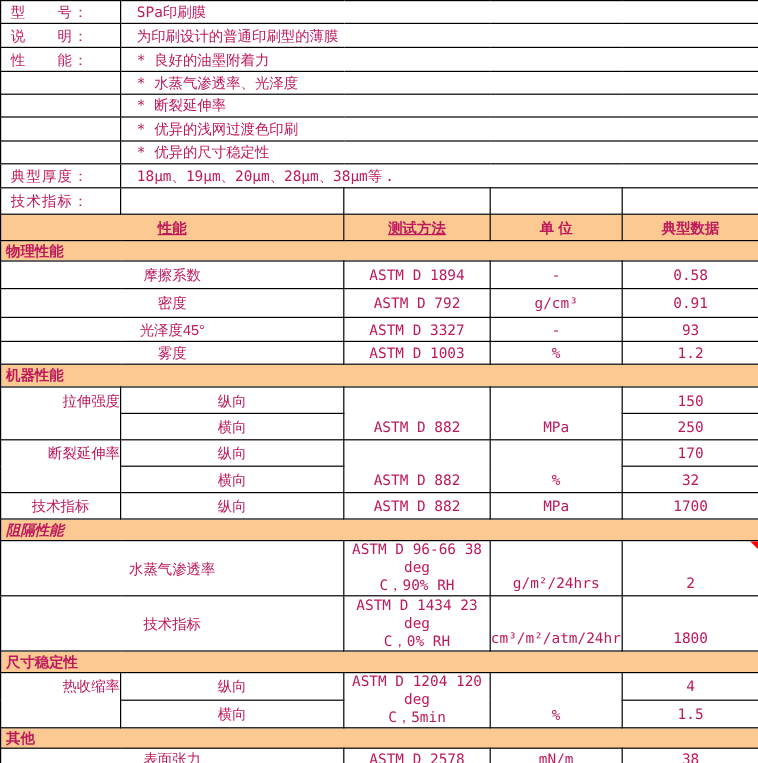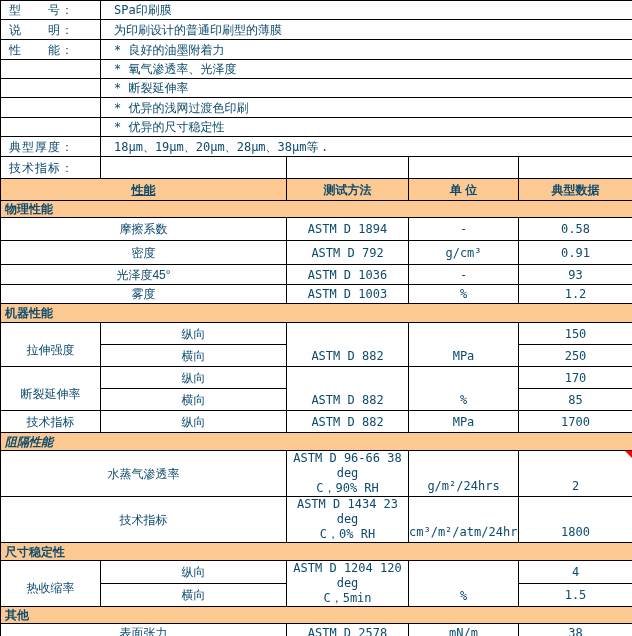--- a/index.html
+++ b/index.html
@@ -1,33 +1,33 @@
 <!DOCTYPE html>
 <html><head>
 <meta charset="utf-8">
 <style>
   html,body{margin:0;padding:0;background:#fff;}
   .sheet{
     width:632px;height:636px;background:#ffffff;overflow:hidden;
-    font-family:"Liberation Sans",sans-serif;font-size:12px;color:#0c4a6e;
+    font-family:"Liberation Sans",sans-serif;font-size:12px;color:#be185d;
   }
   table{border-collapse:collapse;table-layout:fixed;width:632px;}
   td{
     border:1px solid #000;padding:0;overflow:hidden;
     vertical-align:middle;line-height:14px;
   }
   .lbl{padding-left:8px;letter-spacing:1px;}
   .val{padding-left:13px;font-family:"DejaVu Sans Mono",monospace;}
   .hdr{font-weight:bold;text-align:center;}
   .sec{font-weight:bold;padding-left:4px;}
   .name{text-align:center;}
   .mth,.unit,.num{text-align:center;font-family:"DejaVu Sans Mono",monospace;}
   .multi{white-space:pre-line;line-height:15px;}
   .vb{vertical-align:bottom;padding-bottom:3px;}
-  .vt{vertical-align:top;padding-top:20px;}
+  .vt{vertical-align:top;padding-top:4px;text-align:right;}
   .rel{position:relative;}
   .comment-marker{
     position:absolute;top:0;right:0;width:0;height:0;
     border-top:7px solid #ff0000;border-left:7px solid transparent;
   }
   .stray-dot{position:absolute;left:220px;top:3px;font-family:"DejaVu Sans Mono",monospace;}
 </style>
 </head>
 <body>
 
@@ -49,21 +49,21 @@
     <tr style="height:20px">
       <td class="lbl">说　　明：</td>
       <td class="val" colspan="4">为印刷设计的普通印刷型的薄膜</td>
     </tr>
     <tr style="height:20px">
       <td class="lbl">性　　能：</td>
       <td class="val" colspan="4">* 良好的油墨附着力</td>
     </tr>
     <tr style="height:19px">
       <td class="lbl"></td>
-      <td class="val" colspan="4">* 氧气渗透率、光泽度</td>
+      <td class="val" colspan="4">* 水蒸气渗透率、光泽度</td>
     </tr>
     <tr style="height:19px">
       <td class="lbl"></td>
       <td class="val" colspan="4">* 断裂延伸率</td>
     </tr>
     <tr style="height:20px">
       <td class="lbl"></td>
       <td class="val" colspan="4">* 优异的浅网过渡色印刷</td>
     </tr>
     <tr style="height:19px">
@@ -80,21 +80,21 @@
     <tr style="height:22px">
       <td class="lbl">技术指标：</td>
       <td></td>
       <td></td>
       <td></td>
       <td></td>
     </tr>
 
     <tr style="height:22px">
       <td class="hdr" colspan="2" style="background: rgb(253, 201, 146); text-decoration: underline;">性能</td>
-      <td class="hdr" style="background: rgb(253, 201, 146);">测试方法</td>
+      <td class="hdr" style="background: rgb(253, 201, 146); text-decoration: underline;">测试方法</td>
       <td class="hdr" style="background: rgb(253, 201, 146);">单 位</td>
       <td class="hdr" style="background: rgb(253, 201, 146);">典型数据</td>
     </tr>
 
     <tr style="height:17px">
       <td class="sec" colspan="5" style="background: rgb(253, 201, 146);">物理性能</td>
     </tr>
     <tr style="height:23px">
       <td class="name" colspan="2">摩擦系数</td>
       <td class="mth">ASTM D 1894</td>
@@ -102,21 +102,21 @@
       <td class="num">0.58</td>
     </tr>
     <tr style="height:24px">
       <td class="name" colspan="2">密度</td>
       <td class="mth">ASTM D 792</td>
       <td class="unit">g/cm³</td>
       <td class="num">0.91</td>
     </tr>
     <tr style="height:20px">
       <td class="name" colspan="2">光泽度45°</td>
-      <td class="mth">ASTM D 1036</td>
+      <td class="mth">ASTM D 3327</td>
       <td class="unit">-</td>
       <td class="num">93</td>
     </tr>
     <tr style="height:19px">
       <td class="name" colspan="2">雾度</td>
       <td class="mth">ASTM D 1003</td>
       <td class="unit">%</td>
       <td class="num">1.2</td>
     </tr>
 
@@ -136,21 +136,21 @@
     </tr>
     <tr style="height:22px">
       <td class="name vt" rowspan="2">断裂延伸率</td>
       <td class="name">纵向</td>
       <td class="mth vb" rowspan="2">ASTM D 882</td>
       <td class="unit vb" rowspan="2">%</td>
       <td class="num">170</td>
     </tr>
     <tr style="height:22px">
       <td class="name">横向</td>
-      <td class="num">85</td>
+      <td class="num">32</td>
     </tr>
     <tr style="height:22px">
       <td class="name">技术指标</td>
       <td class="name">纵向</td>
       <td class="mth">ASTM D 882</td>
       <td class="unit">MPa</td>
       <td class="num">1700</td>
     </tr>
 
     <tr style="height:18px">

